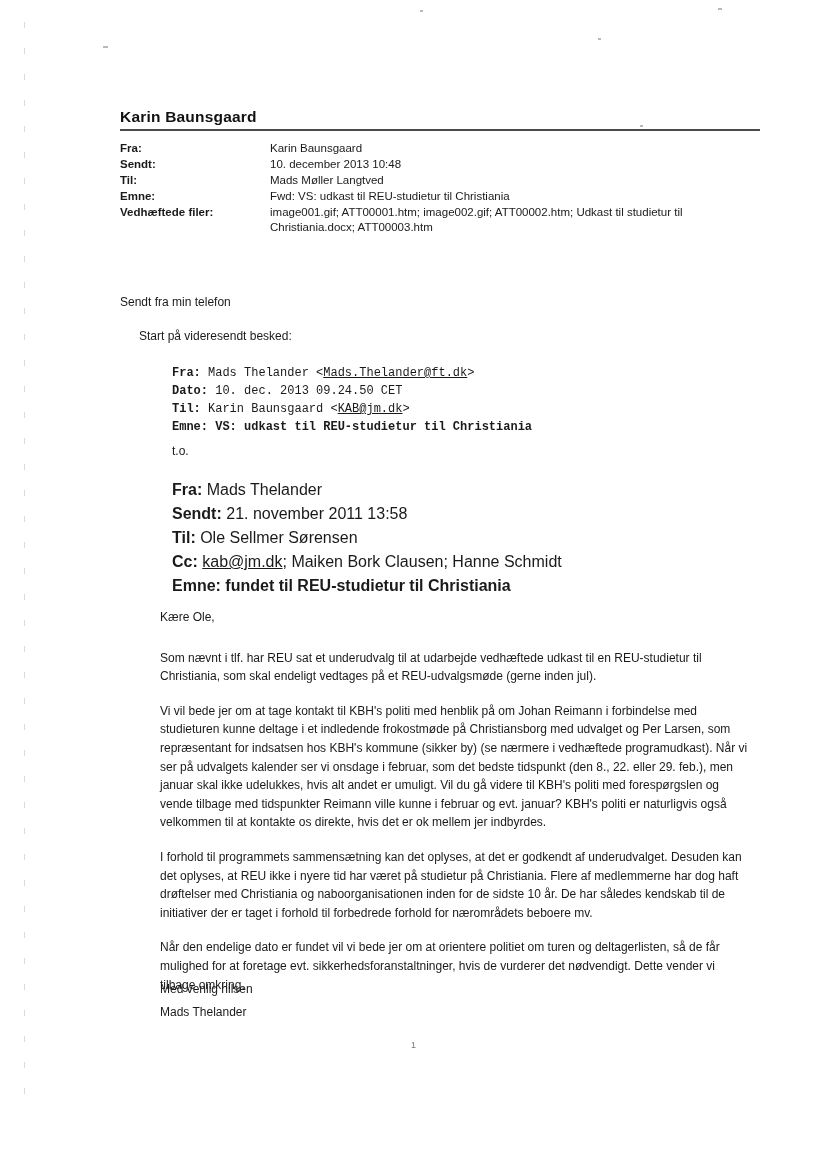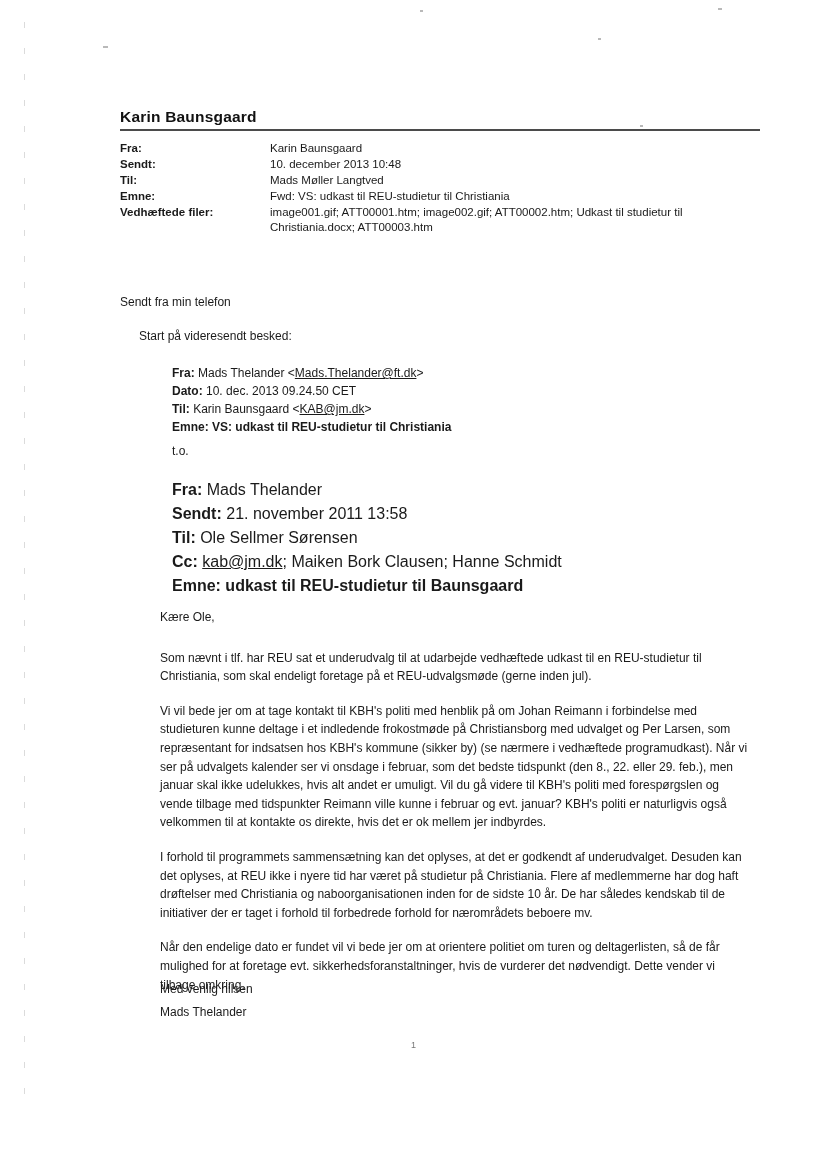--- a/index.html
+++ b/index.html
@@ -92,20 +92,21 @@
     font-size: 12px;
     margin-left: 21px;
   }
   .fwd-block {
     position: absolute;
     left: 52px;
     top: 256px;
     width: 560px;
     font-size: 12px;
     line-height: 1.5;
+    font-family: Liberation Mono, monospace;
   }
   .fwd-block .lbl { font-weight: bold; }
   .link {
     text-decoration: underline;
   }
   .p-to {
     position: absolute;
     left: 52px;
     top: 335px;
     font-size: 12px;
@@ -229,27 +230,27 @@
         <div>
           <span class="lbl">Til:</span>
           <span>Ole Sellmer Sørensen</span>
         </div>
         <div>
           <span class="lbl">Cc:</span>
           <span class="link">kab@jm.dk</span><span>; Maiken Bork Clausen; Hanne Schmidt</span>
         </div>
         <div>
           <span class="lbl">Emne:</span>
-          <span class="lbl">udkast til REU-studietur til Baunsgaard</span>
+          <span class="lbl">fundet til REU-studietur til Christiania</span>
         </div>
       </div>
 
       <div class="letter">
         <p class="greeting">Kære Ole,</p>
-        <p>Som nævnt i tlf. har REU sat et underudvalg til at udarbejde vedhæftede udkast til en REU-studietur til Christiania, som skal endeligt foretage på et REU-udvalgsmøde (gerne inden jul).</p>
+        <p>Som nævnt i tlf. har REU sat et underudvalg til at udarbejde vedhæftede udkast til en REU-studietur til Christiania, som skal endeligt vedtages på et REU-udvalgsmøde (gerne inden jul).</p>
         <p>Vi vil  bede jer om at tage kontakt til KBH's politi med henblik på om Johan Reimann i forbindelse med studieturen kunne deltage i et indledende frokostmøde på Christiansborg med udvalget og Per Larsen, som repræsentant for indsatsen hos KBH's kommune (sikker by) (se nærmere i vedhæftede programudkast). Når vi ser på udvalgets kalender ser vi onsdage i februar, som det bedste tidspunkt (den 8., 22. eller 29. feb.), men januar skal ikke udelukkes, hvis alt andet er umuligt. Vil du gå videre til KBH's politi med forespørgslen og vende tilbage med tidspunkter Reimann ville kunne i februar og evt. januar? KBH's politi er naturligvis også velkommen til at kontakte os direkte, hvis det er ok mellem jer indbyrdes.</p>
         <p>I forhold til programmets sammensætning kan det oplyses, at det er godkendt af underudvalget. Desuden kan det oplyses, at REU ikke i nyere tid har været på studietur på Christiania. Flere af medlemmerne har dog haft drøftelser med Christiania og naboorganisationen inden for de sidste 10 år. De har således kendskab til de initiativer der er taget i forhold til forbedrede forhold for nærområdets beboere mv.</p>
         <p>Når den endelige dato er fundet vil vi bede jer om at orientere politiet om turen og deltagerlisten, så de får mulighed for at foretage evt. sikkerhedsforanstaltninger, hvis de vurderer det nødvendigt. Dette vender vi tilbage omkring.</p>
       </div>
 
       <div class="sig">
         <div>Med venlig hilsen</div>
         <div>Mads Thelander</div>
       </div>
 

